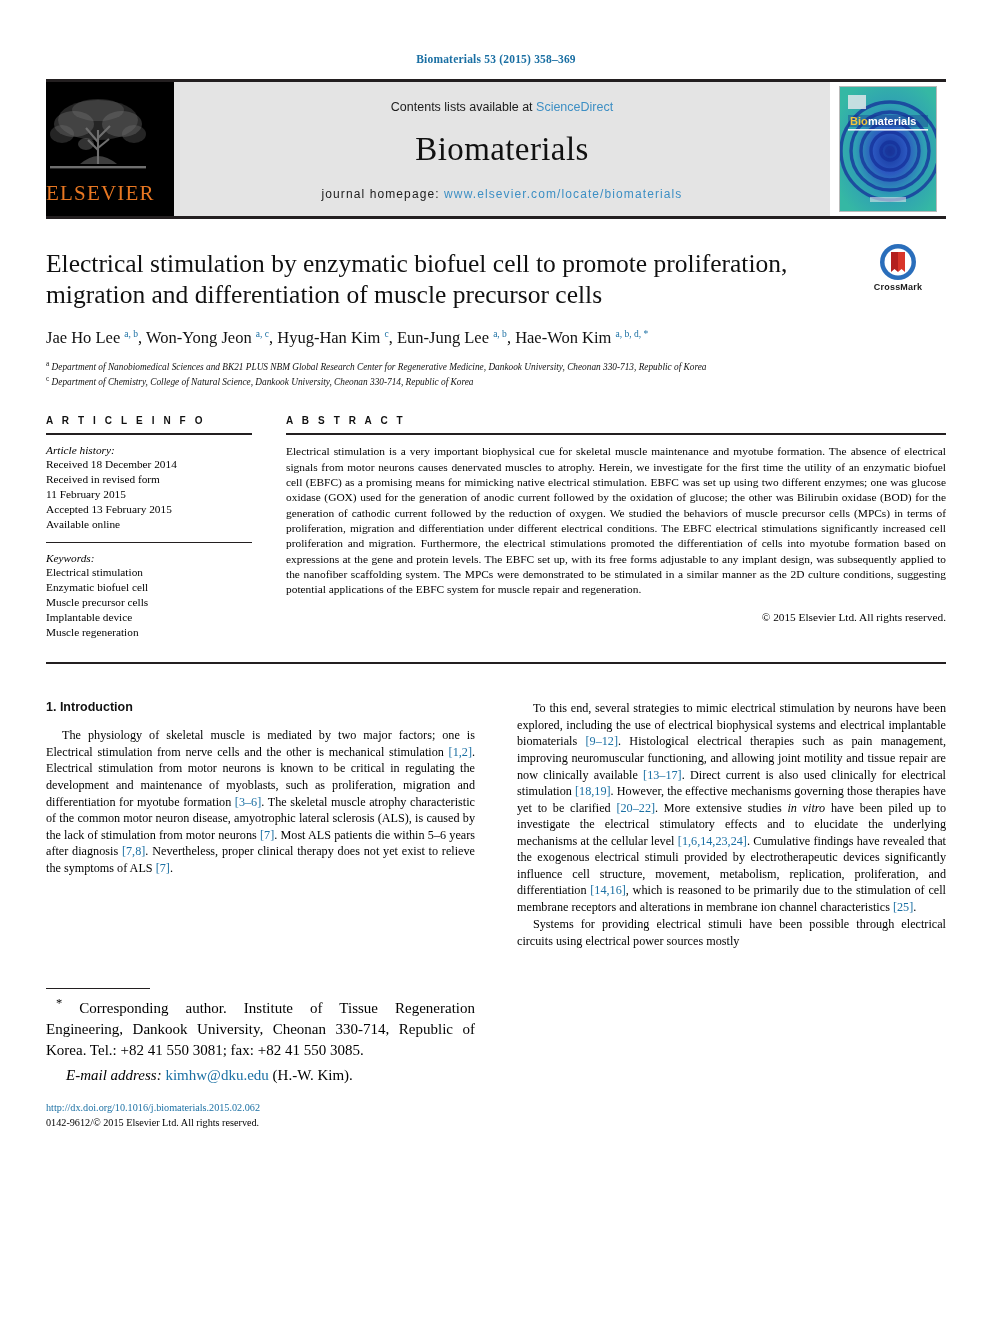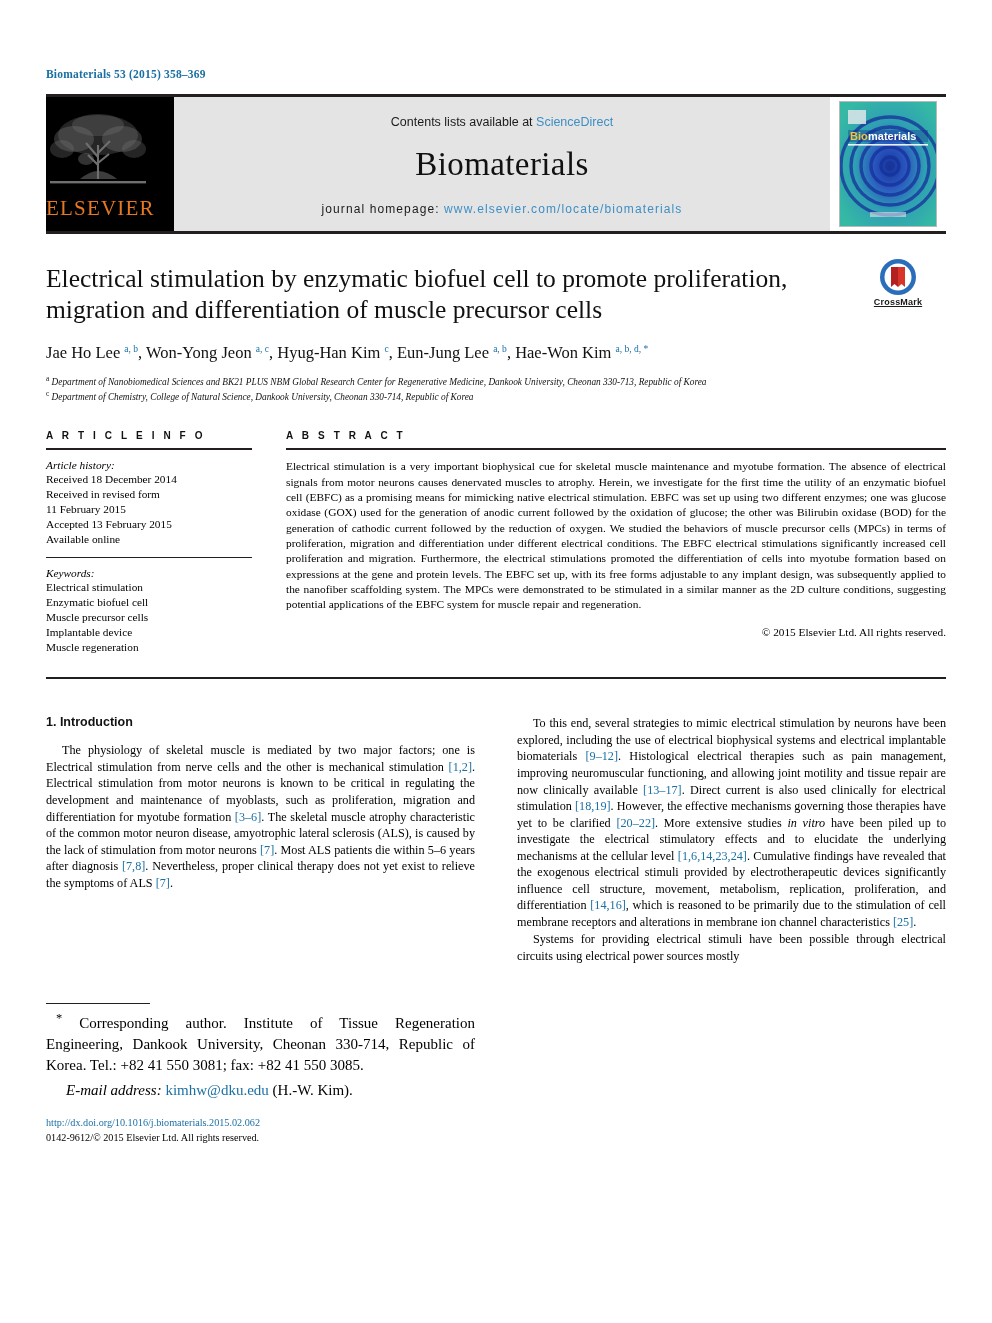--- a/index.html
+++ b/index.html
@@ -18,26 +18,26 @@
   .page {
     position: relative;
     width: 992px;
     height: 1323px;
     box-sizing: border-box;
     padding: 0 46px;
   }
 
   
   .runhead {
-    text-align: left;
+    text-align: center;
     color: #1a6fa3;
     font-size: 11.5px;
     font-weight: bold;
     letter-spacing: .2px;
-    padding-top: 68px;
+    padding-top: 53px;
   }
 
   
   .masthead {
     margin-top: 14px;
     border-top: 3px solid #231f20;
     border-bottom: 3px solid #231f20;
     height: 134px;
     display: flex;
     align-items: stretch;
@@ -126,21 +126,20 @@
     width: 38px; height: 38px;
     margin: 0 auto;
   }
   .cm-label {
     font-family: "Liberation Sans", sans-serif;
     font-size: 9px;
     font-weight: bold;
     letter-spacing: .2px;
     margin-top: 1px;
     color: #1b1b1b;
-    text-decoration: underline;
   }
   .authors {
     margin-top: 17px;
     font-size: 16.5px;
     color: #111;
   }
   .authors sup { color: #1a6fa3; font-size: 9.5px; }
   .affils {
     margin-top: 11px;
     font-size: 9.3px;

